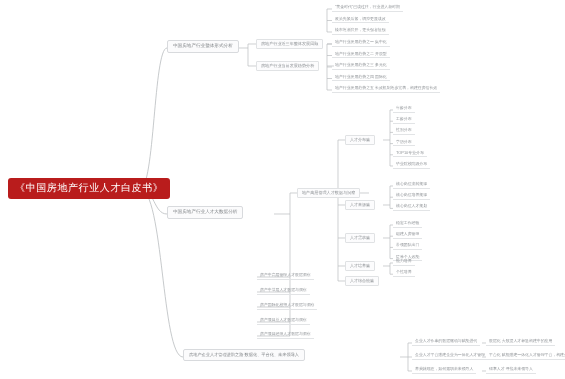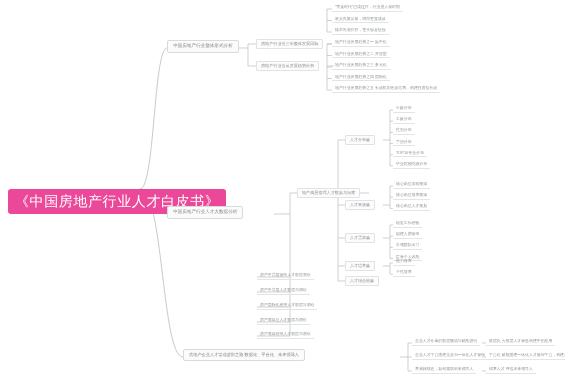--- a/index.html
+++ b/index.html
@@ -16,28 +16,27 @@
   .node{
     position:absolute;
     box-sizing:border-box;
     white-space:nowrap;
     line-height:1.05;
     color:#8a8d91;
     letter-spacing:0px;
   }
   
   .root{
-    background:#ec4899;
+    background:#b91c1c;
     color:#ffffff;
     border-radius:3px;
-    font-size:14px;
+    font-size:10px;
     padding:5px 7px;
     text-align:center;
     letter-spacing:.6px;
-    margin-top:11px;
   }
   
   .lv2{
     border:1px solid #d8dadd;
     background:#fbfbfc;
     border-radius:2px;
     font-size:4.6px;
     padding:3px 5px;
     text-align:center;
     color:#7f8386;

